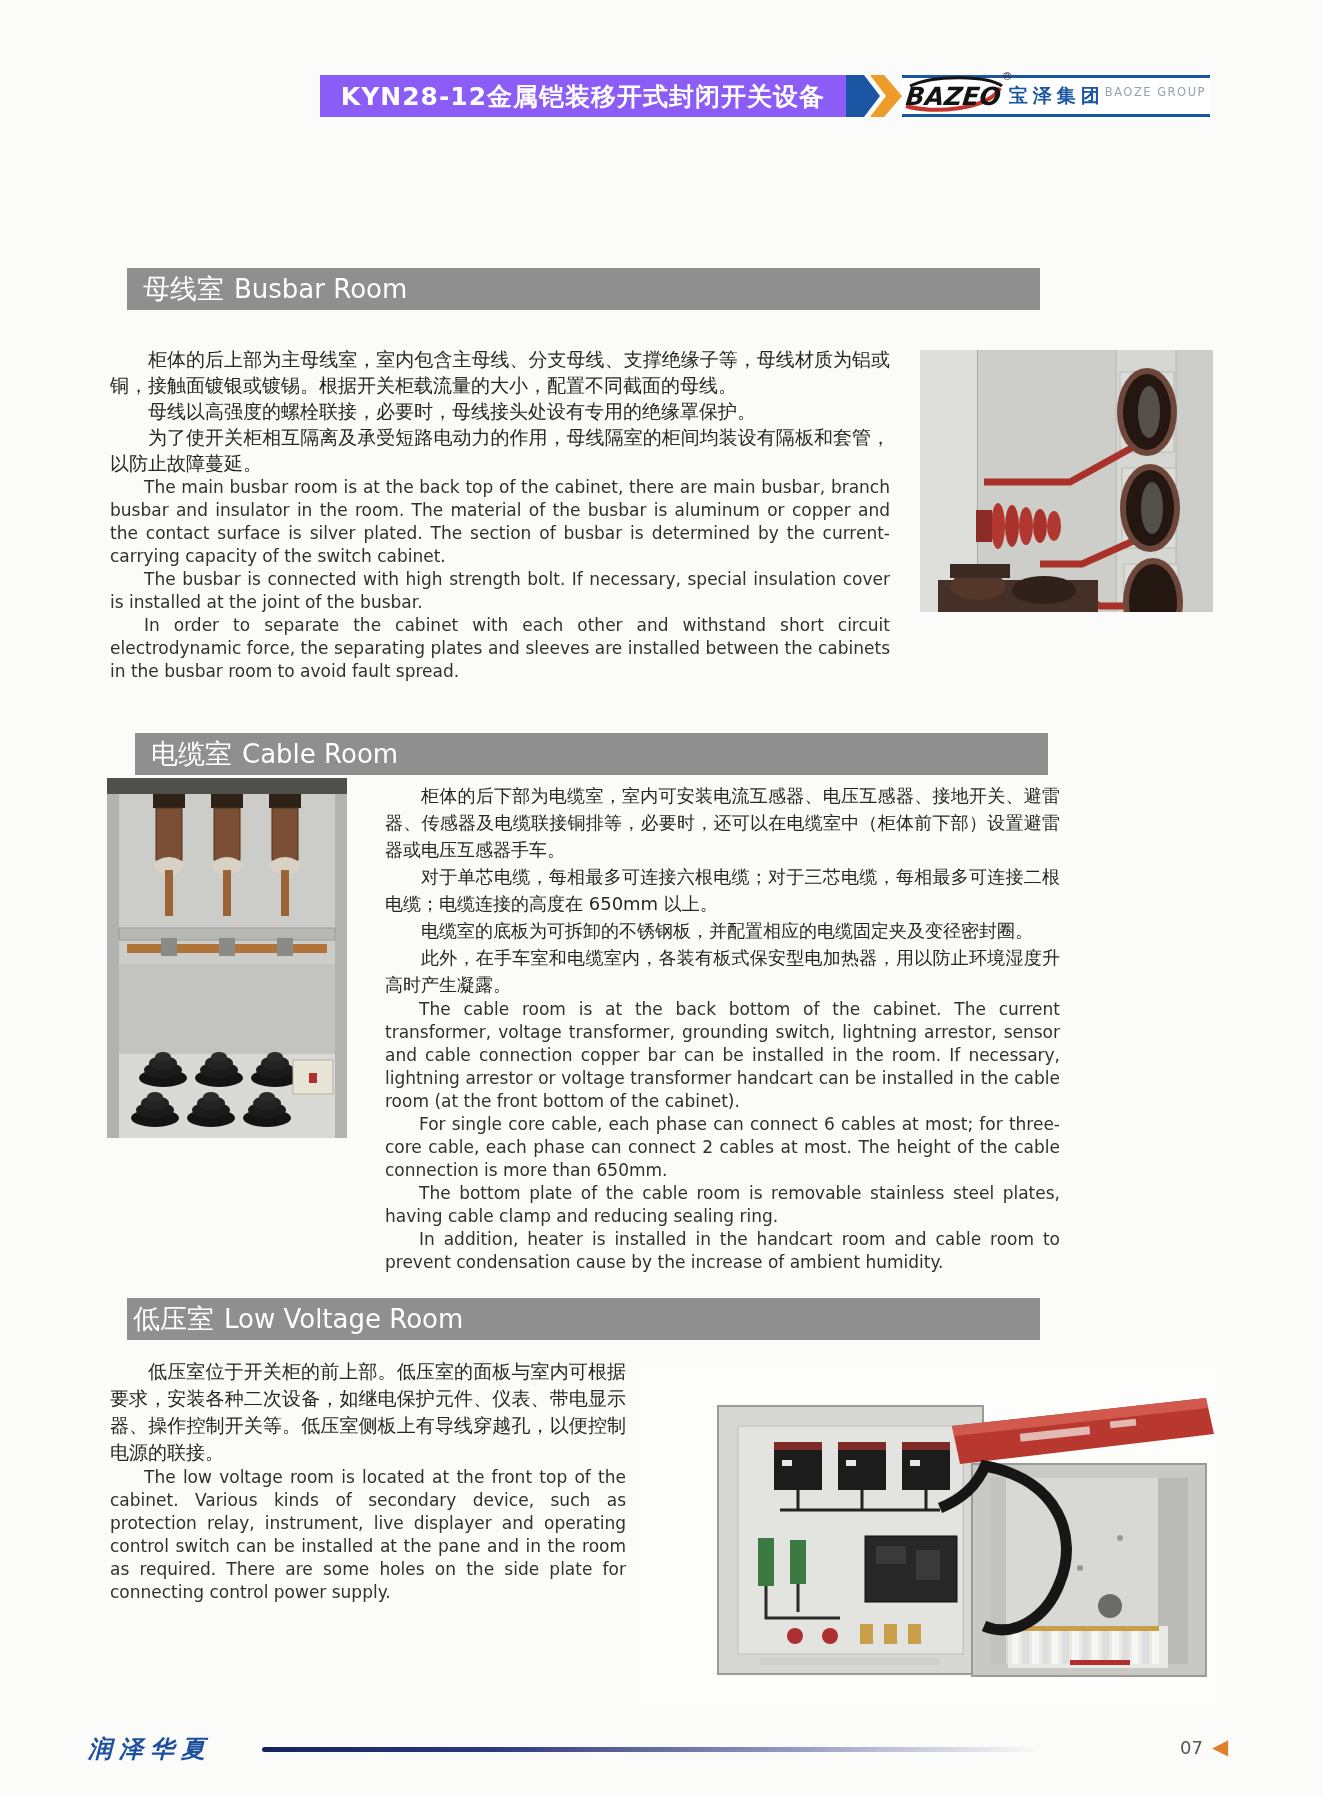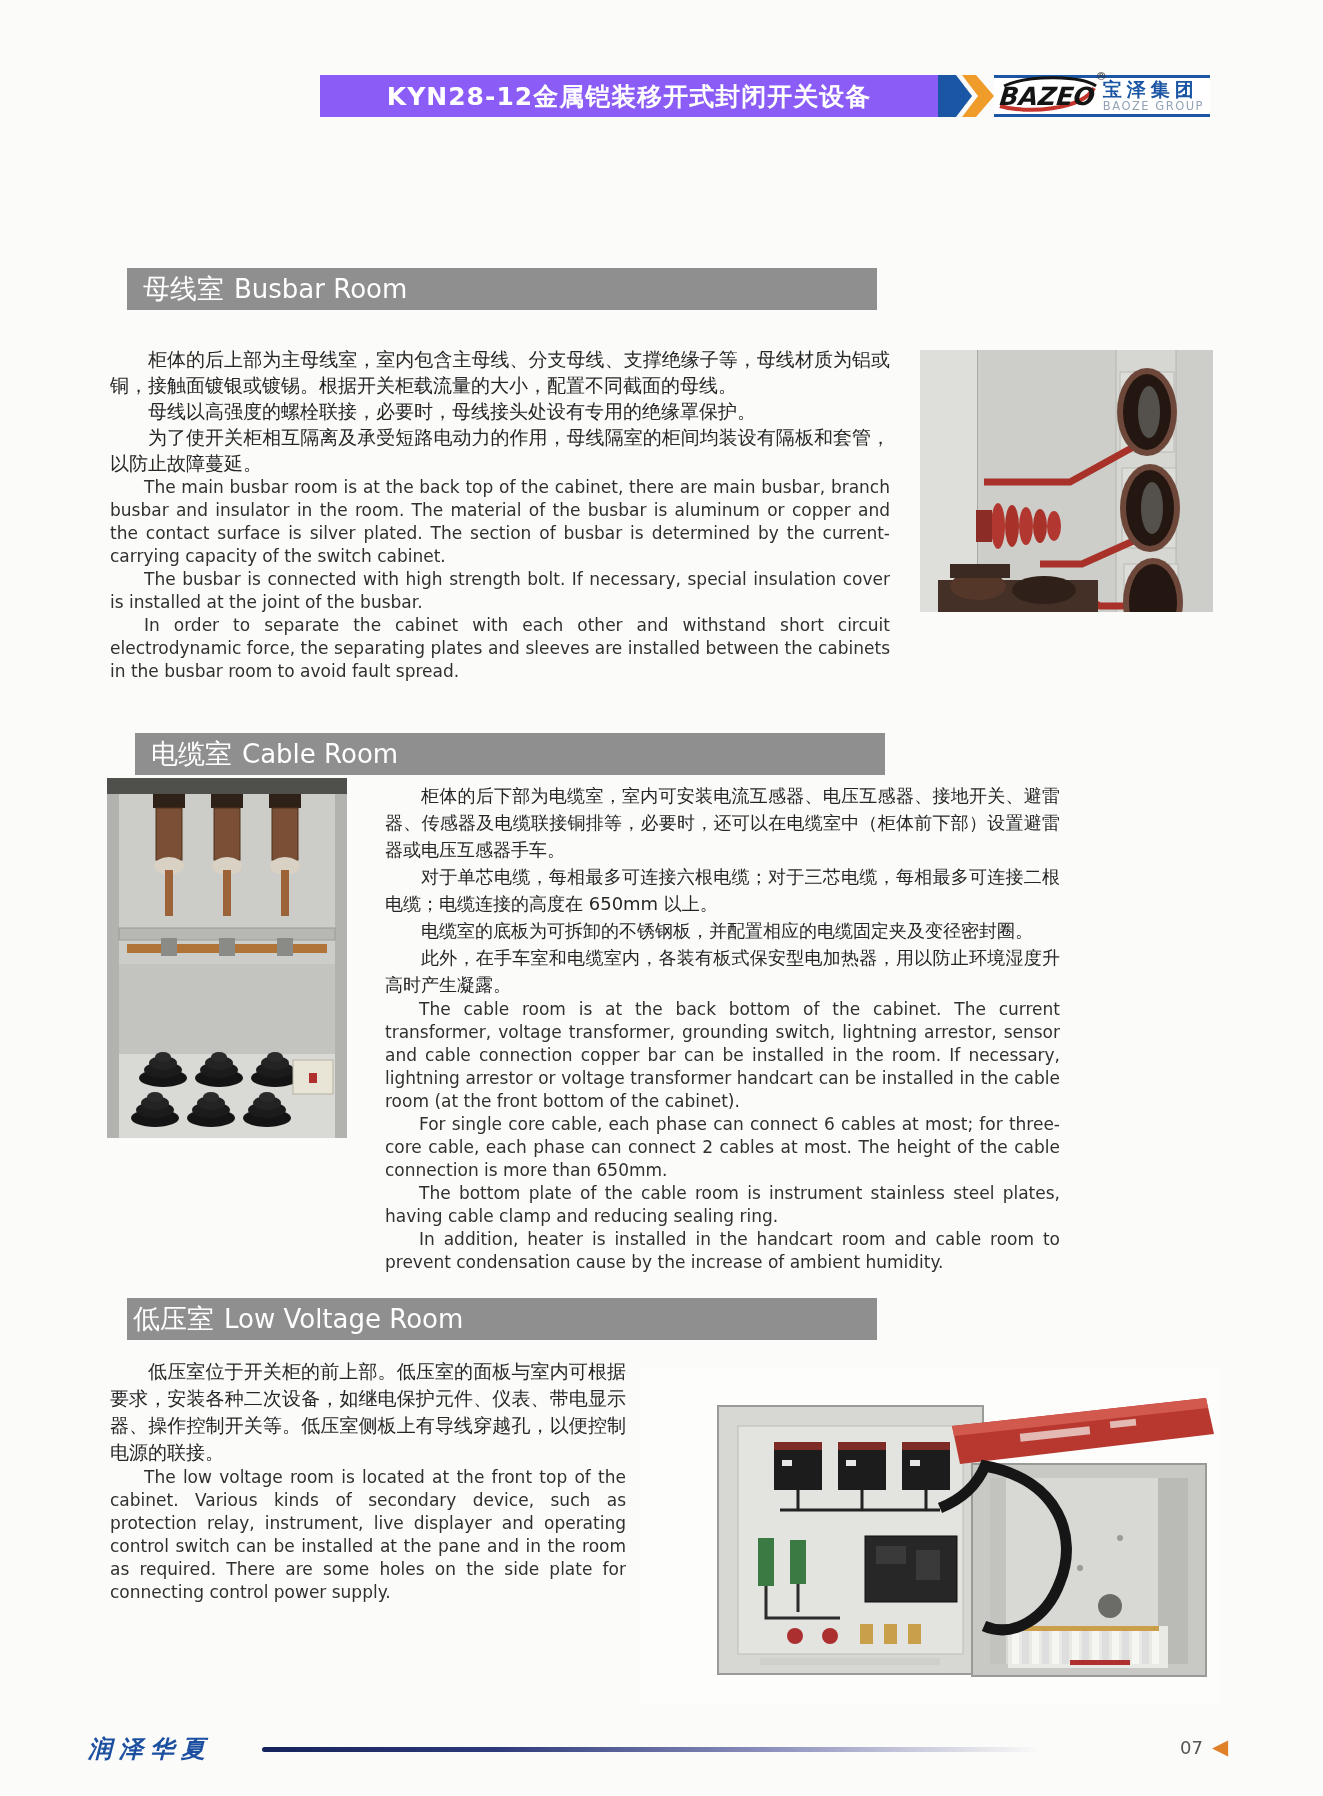--- a/index.html
+++ b/index.html
@@ -23,26 +23,26 @@
     flex:0 0 208px;background:#fff;border-top:3px solid #1b56a4;border-bottom:3px solid #1b56a4;
     display:flex;align-items:center;justify-content:center;gap:8px;padding:0 4px;
   }
   .wordmark-wrap{position:relative;display:inline-block;}
   .wordmark{
     font-size:25px;font-weight:900;font-style:italic;color:#141414;letter-spacing:0px;
     display:inline-block;transform:skewX(-6deg);
   }
   .swoosh{position:absolute;left:-4px;top:-6px;width:104px;height:36px;pointer-events:none;}
   .reg-mark{position:absolute;right:-12px;top:-12px;font-size:11px;color:#333;}
-  .logo-names{display:flex;flex-direction:column;line-height:1.05;}
+  .logo-names{display:flex;flex-direction:row;line-height:1.05;}
   .logo-cn{color:#1b56a4;font-weight:bold;font-size:19px;letter-spacing:5px;white-space:nowrap;}
   .logo-en{color:#93a3b4;font-size:11.5px;letter-spacing:1.5px;white-space:nowrap;}
   
   .bar{
-    position:absolute;left:127px;width:750px;height:42px;background:#8f8f8f;
+    position:absolute;left:127px;width:913px;height:42px;background:#8f8f8f;
     display:flex;align-items:center;padding-left:16px;box-sizing:border-box;color:#fff;
   }
   .bar .cn-t{font-size:27px;}
   .bar .en-t{font-size:26px;margin-left:10px;}
   
   .txt{position:absolute;text-align:justify;}
   .txt p{margin:0;text-indent:2em;}
   .txt p.cn{font-size:19px;line-height:26px;color:#262626;}
   .txt p.en{font-size:17px;line-height:23px;color:#303030;}
   .txt-cable p.cn{font-size:18px;line-height:27px;}
@@ -226,21 +226,21 @@
     <rect x="202" y="295" width="8" height="10" fill="#b03030"></rect>
   </svg>
 
   <div class="txt txt-cable" style="left:385px;top:782px;width:675px;">
     <p class="cn">柜体的后下部为电缆室，室内可安装电流互感器、电压互感器、接地开关、避雷器、传感器及电缆联接铜排等，必要时，还可以在电缆室中（柜体前下部）设置避雷器或电压互感器手车。</p>
     <p class="cn">对于单芯电缆，每相最多可连接六根电缆；对于三芯电缆，每相最多可连接二根电缆；电缆连接的高度在 650mm 以上。</p>
     <p class="cn">电缆室的底板为可拆卸的不锈钢板，并配置相应的电缆固定夹及变径密封圈。</p>
     <p class="cn">此外，在手车室和电缆室内，各装有板式保安型电加热器，用以防止环境湿度升高时产生凝露。</p>
     <p class="en">The cable room is at the back bottom of the cabinet. The current transformer, voltage transformer, grounding switch, lightning arrestor, sensor and cable connection copper bar can be installed in the room. If necessary, lightning arrestor or voltage transformer handcart can be installed in the cable room (at the front bottom of the cabinet).</p>
     <p class="en">For single core cable, each phase can connect 6 cables at most; for three-core cable, each phase can connect 2 cables at most. The height of the cable connection is more than 650mm.</p>
-    <p class="en">The bottom plate of the cable room is instrument stainless steel plates, having cable clamp and reducing sealing ring.</p>
+    <p class="en">The bottom plate of the cable room is removable stainless steel plates, having cable clamp and reducing sealing ring.</p>
     <p class="en">In addition, heater is installed in the handcart room and cable room to prevent condensation cause by the increase of ambient humidity.</p>
   </div>
 
   <div class="bar" style="top:1298px;padding-left:6px;">
     <span class="cn-t">低压室</span>
     <span class="en-t">Low Voltage Room</span>
   </div>
 
   <div class="txt" style="left:110px;top:1358px;width:516px;">
     <p class="cn" style="line-height:27px;">低压室位于开关柜的前上部。低压室的面板与室内可根据要求，安装各种二次设备，如继电保护元件、仪表、带电显示器、操作控制开关等。低压室侧板上有导线穿越孔，以便控制电源的联接。</p>

